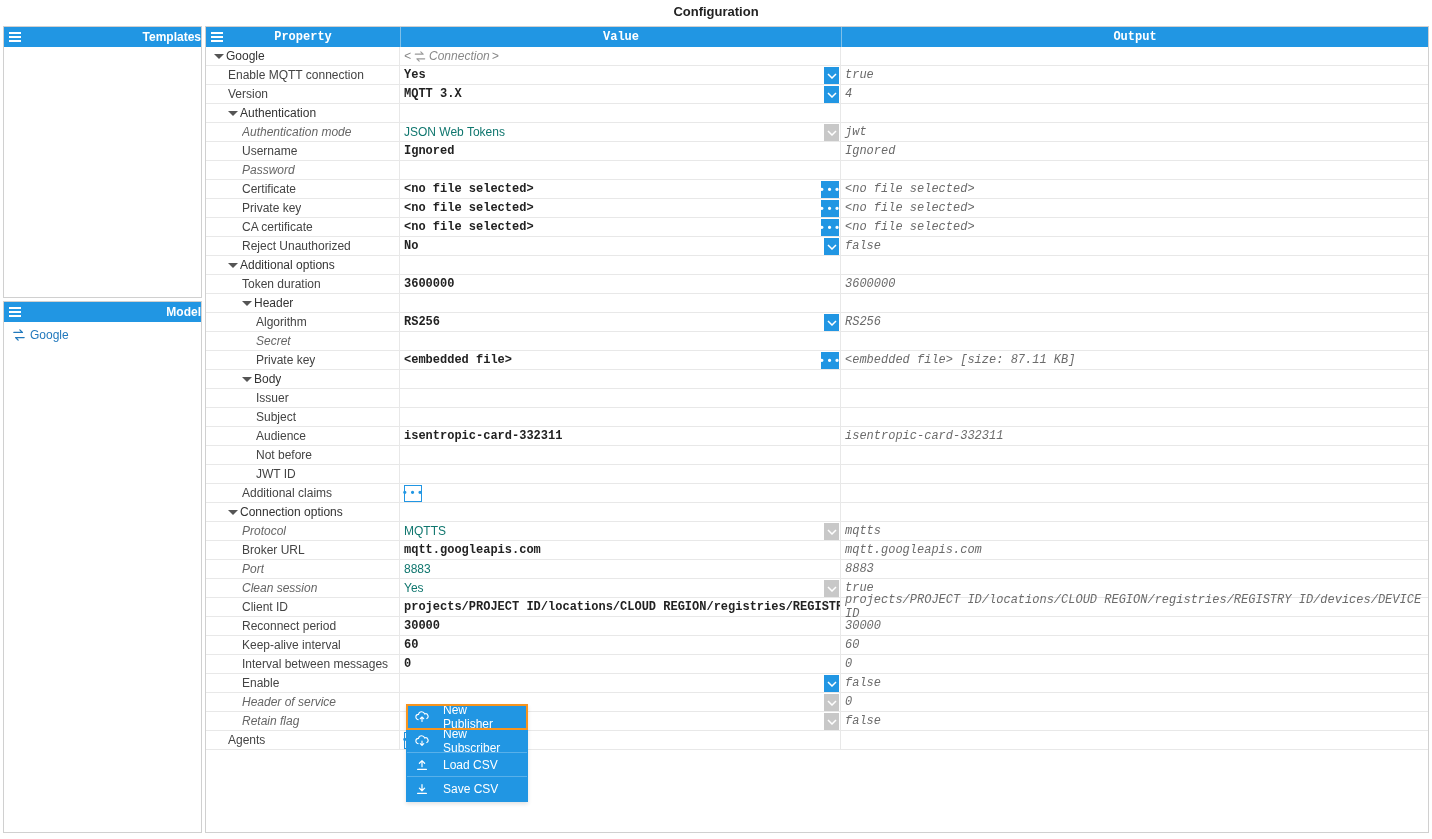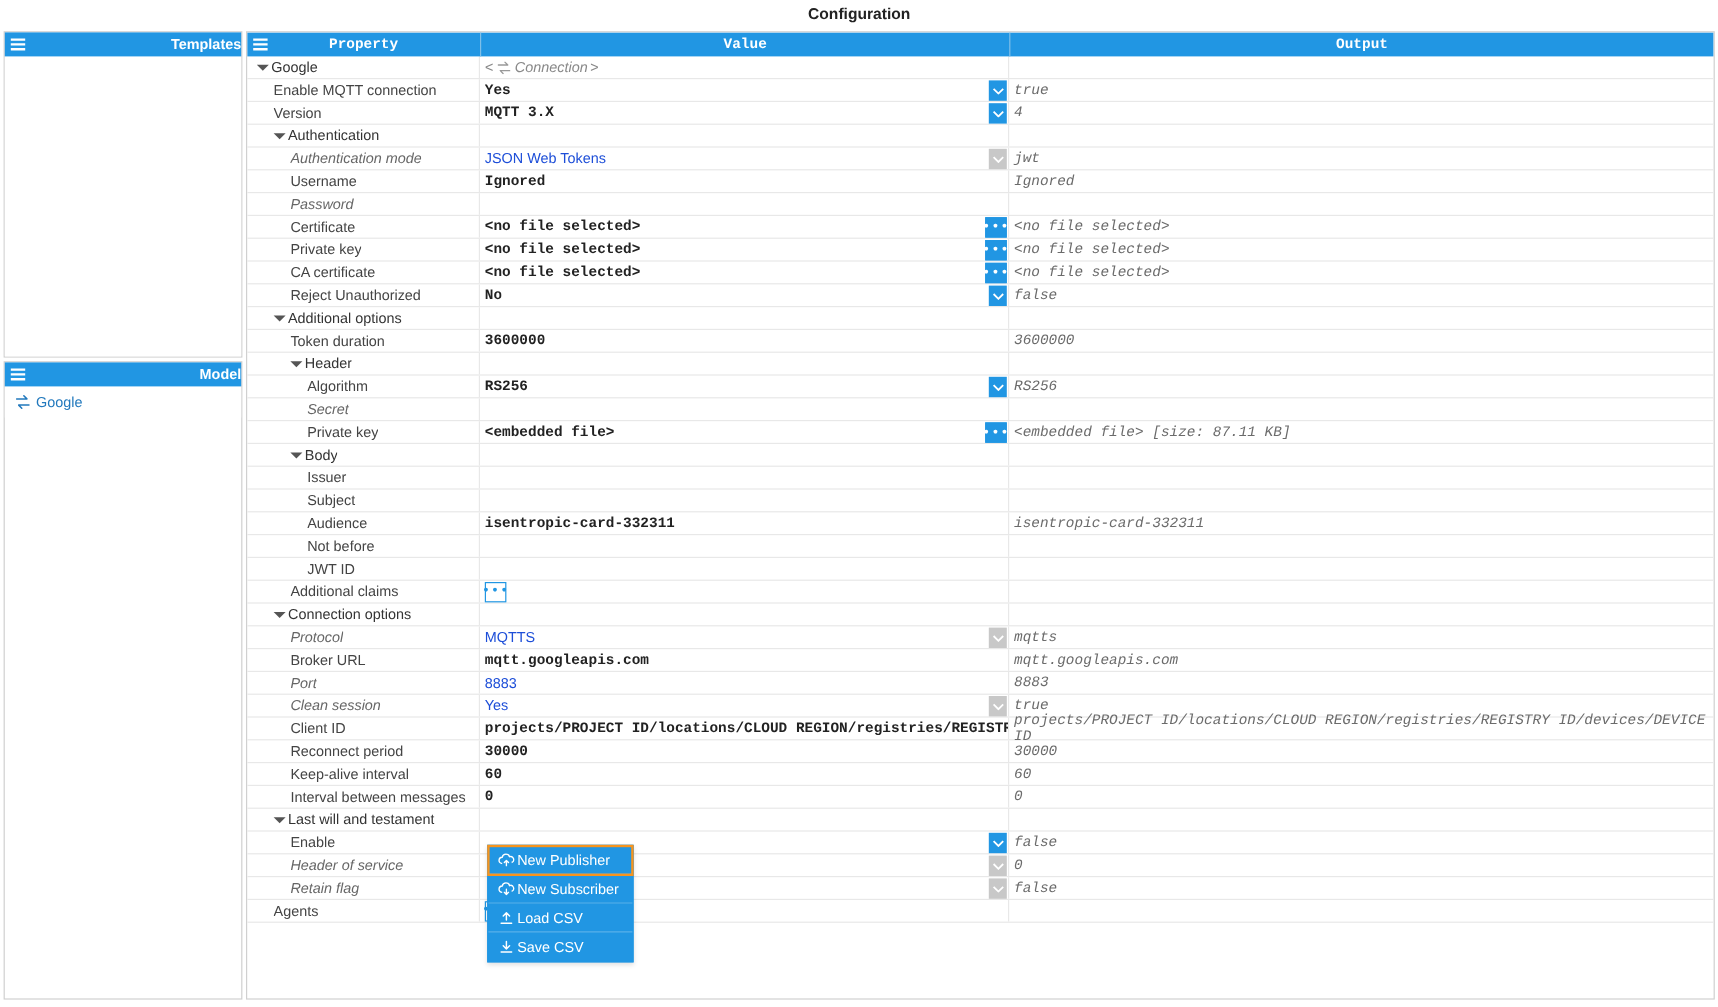--- a/index.html
+++ b/index.html
@@ -137,21 +137,21 @@
   }
   .group-header .cell-prop { font-weight: normal; color: #333; }
   .group-header .cell-value {
     font-weight: normal;
     font-style: italic;
     color: #888;
     font-family: -apple-system,"Segoe UI",Arial,sans-serif;
   }
   .prop-label { white-space: nowrap; overflow: hidden; }
   .prop-italic { font-style: italic; color: #666; }
-  .val-plain { font-weight: normal; font-family: -apple-system,"Segoe UI",Arial,sans-serif; color: #1d4ed8; }
+  .val-plain { font-weight: normal; font-family: -apple-system,"Segoe UI",Arial,sans-serif; color: #0f766e; }
   .tri {
     width: 0; height: 0;
     border-style: solid;
     border-width: 5px 5px 0 5px;
     border-color: #555 transparent transparent transparent;
     margin-right: 2px;
     cursor: pointer;
   }
   .indent { display: inline-block; }
   .i0 { width: 8px; }
@@ -196,21 +196,21 @@
     width: 122px;
     background: #2196e3;
     border: 1px solid #2196e3;
     z-index: 50;
     box-shadow: 0 2px 4px rgba(0,0,0,0.12);
   }
   .ctx-item {
     height: 24px;
     display: flex;
     align-items: center;
-    gap: 2px;
+    gap: 14px;
     padding: 0 8px;
     color: #fff;
     font-size: 12px;
     cursor: pointer;
     border-bottom: 1px solid rgba(255,255,255,0.25);
   }
   .ctx-item:last-child { border-bottom: none; }
   .ctx-item.highlight {
     outline: 2px solid #f7941e;
     outline-offset: -1px;
@@ -700,31 +700,20 @@
             <div class="cell-prop">
               <span class="indent i2"></span>
               <span class="prop-label">Interval between messages</span>
             </div>
             <div class="cell-value">
               <span class="valtext">0</span>
             </div>
             <div class="cell-output">
               <span>0</span>
             </div>
-          </div>
-          <div class="row group-header">
-            <div class="cell-prop">
-              <span class="indent i1"></span>
-              <span class="tri"></span>
-              <span class="prop-label">Last will and testament</span>
-            </div>
-            <div class="cell-value">
-              <span class="valtext"></span>
-            </div>
-            <div class="cell-output"></div>
           </div>
           <div class="row">
             <div class="cell-prop">
               <span class="indent i2"></span>
               <span class="prop-label">Enable</span>
             </div>
             <div class="cell-value">
               <span class="valtext"></span>
               <span class="dd-btn">
                 <svg viewBox="0 0 10 6">

